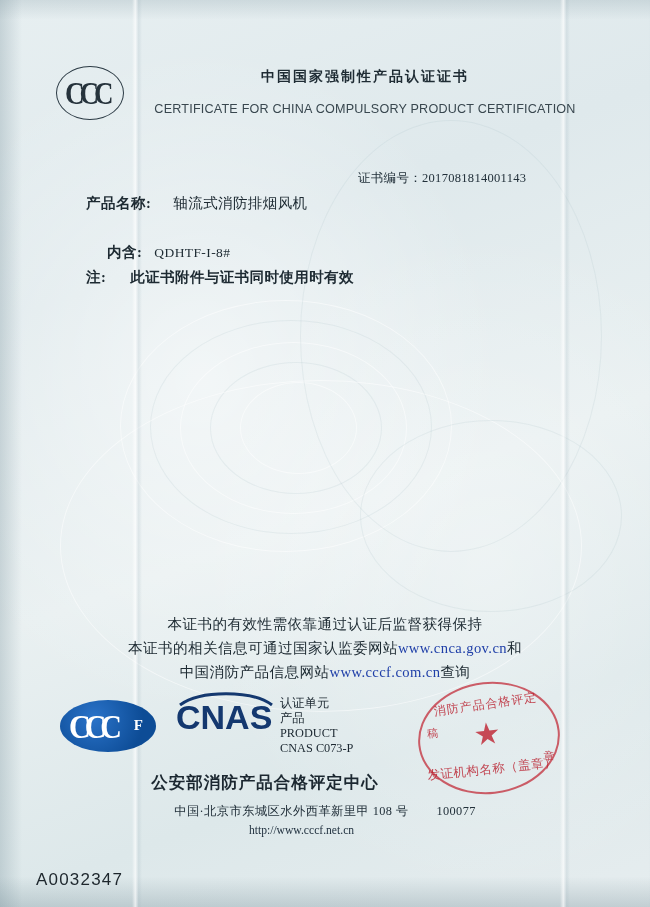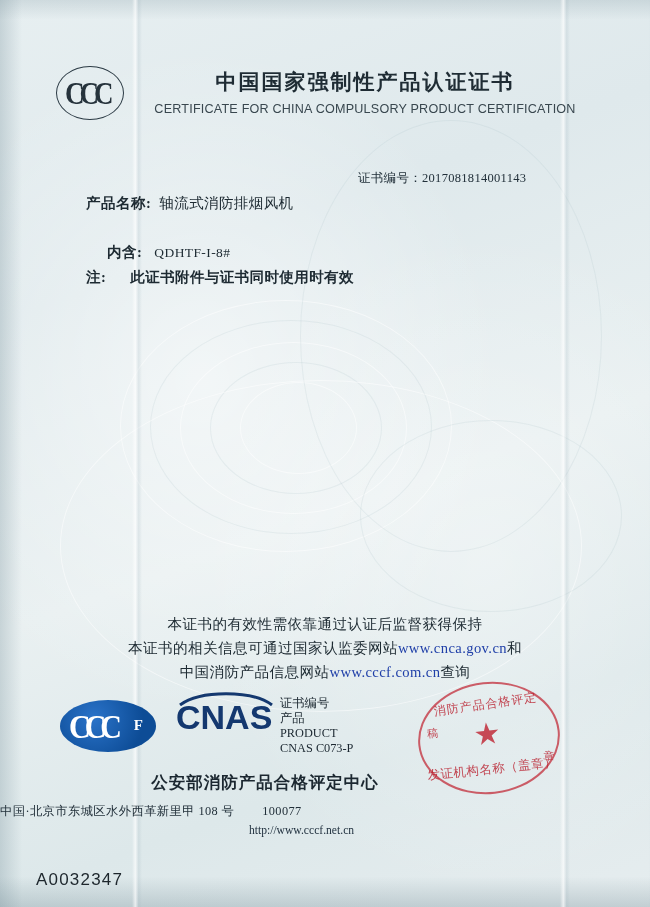--- a/index.html
+++ b/index.html
@@ -69,21 +69,21 @@
     left: 8px; top: 11px;
     transform: scaleY(1.18);
   }
   .title-cn {
     position: absolute;
     left: 150px; top: 68px;
     width: 430px;
     text-align: center;
     font-family: "Liberation Serif", serif;
     font-weight: bold;
-    font-size: 21px;
+    font-size: 14px;
     letter-spacing: 2px;
     color: #1f2c34;
   }
   .title-en {
     position: absolute;
     left: 130px; top: 102px;
     width: 470px;
     text-align: center;
     font-family: "Liberation Sans", sans-serif;
     font-size: 12.6px;
@@ -127,21 +127,21 @@
   .field .val {
     display: inline-block;
     font-weight: normal;
     font-family: "Liberation Serif", serif;
     letter-spacing: 0.4px;
   }
   #f1 { left: 86px; top: 194px; }
   #f2 { left: 86px; top: 220px; }
   #f3 { left: 107px; top: 243px; }
   #f4 { left: 86px; top: 268px; }
-  #f1 .val { margin-left: 8px; }
+  #f1 .val { margin-left: 22px; }
   #f2 .val { margin-left: 12px; font-size: 13.5px; }
   #f3 .val { margin-left: 12px; font-size: 13.5px; }
   #f4 .val { margin-left: 24px; font-weight: bold; }
 
   
   .notes {
     position: absolute;
     left: 0; top: 612px; width: 650px;
     text-align: center;
     font-family: "Liberation Serif", serif;
@@ -246,20 +246,21 @@
     position: absolute; left: 0; top: 772px; width: 530px;
     text-align: center;
     font-family: "Liberation Serif", serif;
     font-weight: bold;
     font-size: 16.5px;
     letter-spacing: 1px;
     color: #1b2730;
   }
   .addr {
     position: absolute; left: 0; top: 803px; width: 650px;
+    text-align: center;
     font-family: "Liberation Serif", serif;
     font-size: 12.3px;
     color: #22303a;
     letter-spacing: 0.4px;
   }
   .addr .zip { margin-left: 28px; }
   .site {
     position: absolute; left: 0; top: 824px; width: 603px;
     text-align: center;
     font-family: "Liberation Serif", serif;
@@ -332,21 +333,21 @@
       <span class="g2">CCC</span>
       <span class="f2">F</span>
     </div>
     <div class="cnas-arc">
       <svg width="100" height="14" viewBox="0 0 100 14">
         <path d="M4 13 C 24 -2, 76 -2, 96 13" stroke="#14386f" stroke-width="3" fill="none"></path>
       </svg>
     </div>
     <div class="cnas">CNAS</div>
     <div class="cnas-sub">
-      <div>证书编号</div>
+      <div>认证单元</div>
       <div>产品</div>
       <div>PRODUCT</div>
       <div>CNAS C073-P</div>
     </div>
   </div>
 
   <div class="seal">
     <span class="arc-top">消防产品合格评定</span>
     <span class="star">★</span>
     <span class="arc-bot">发证机构名称（盖章）</span>

